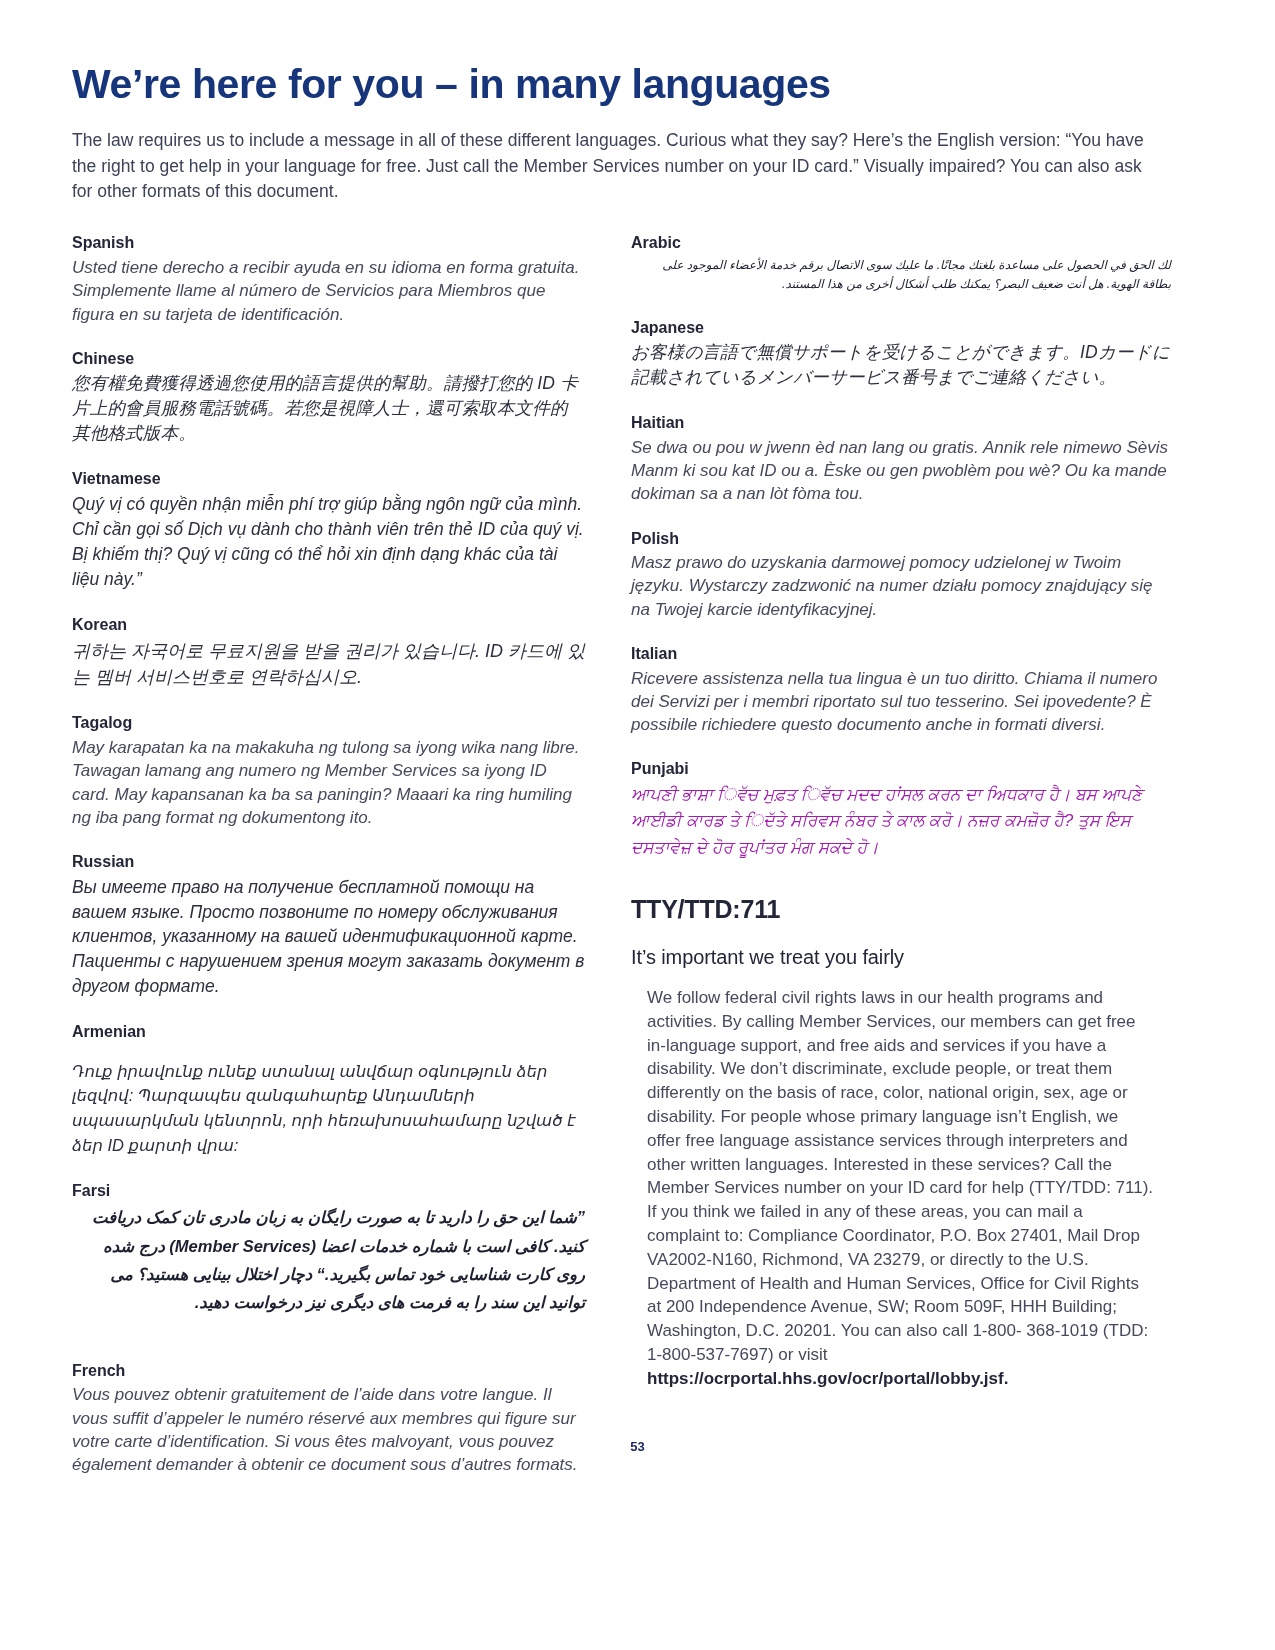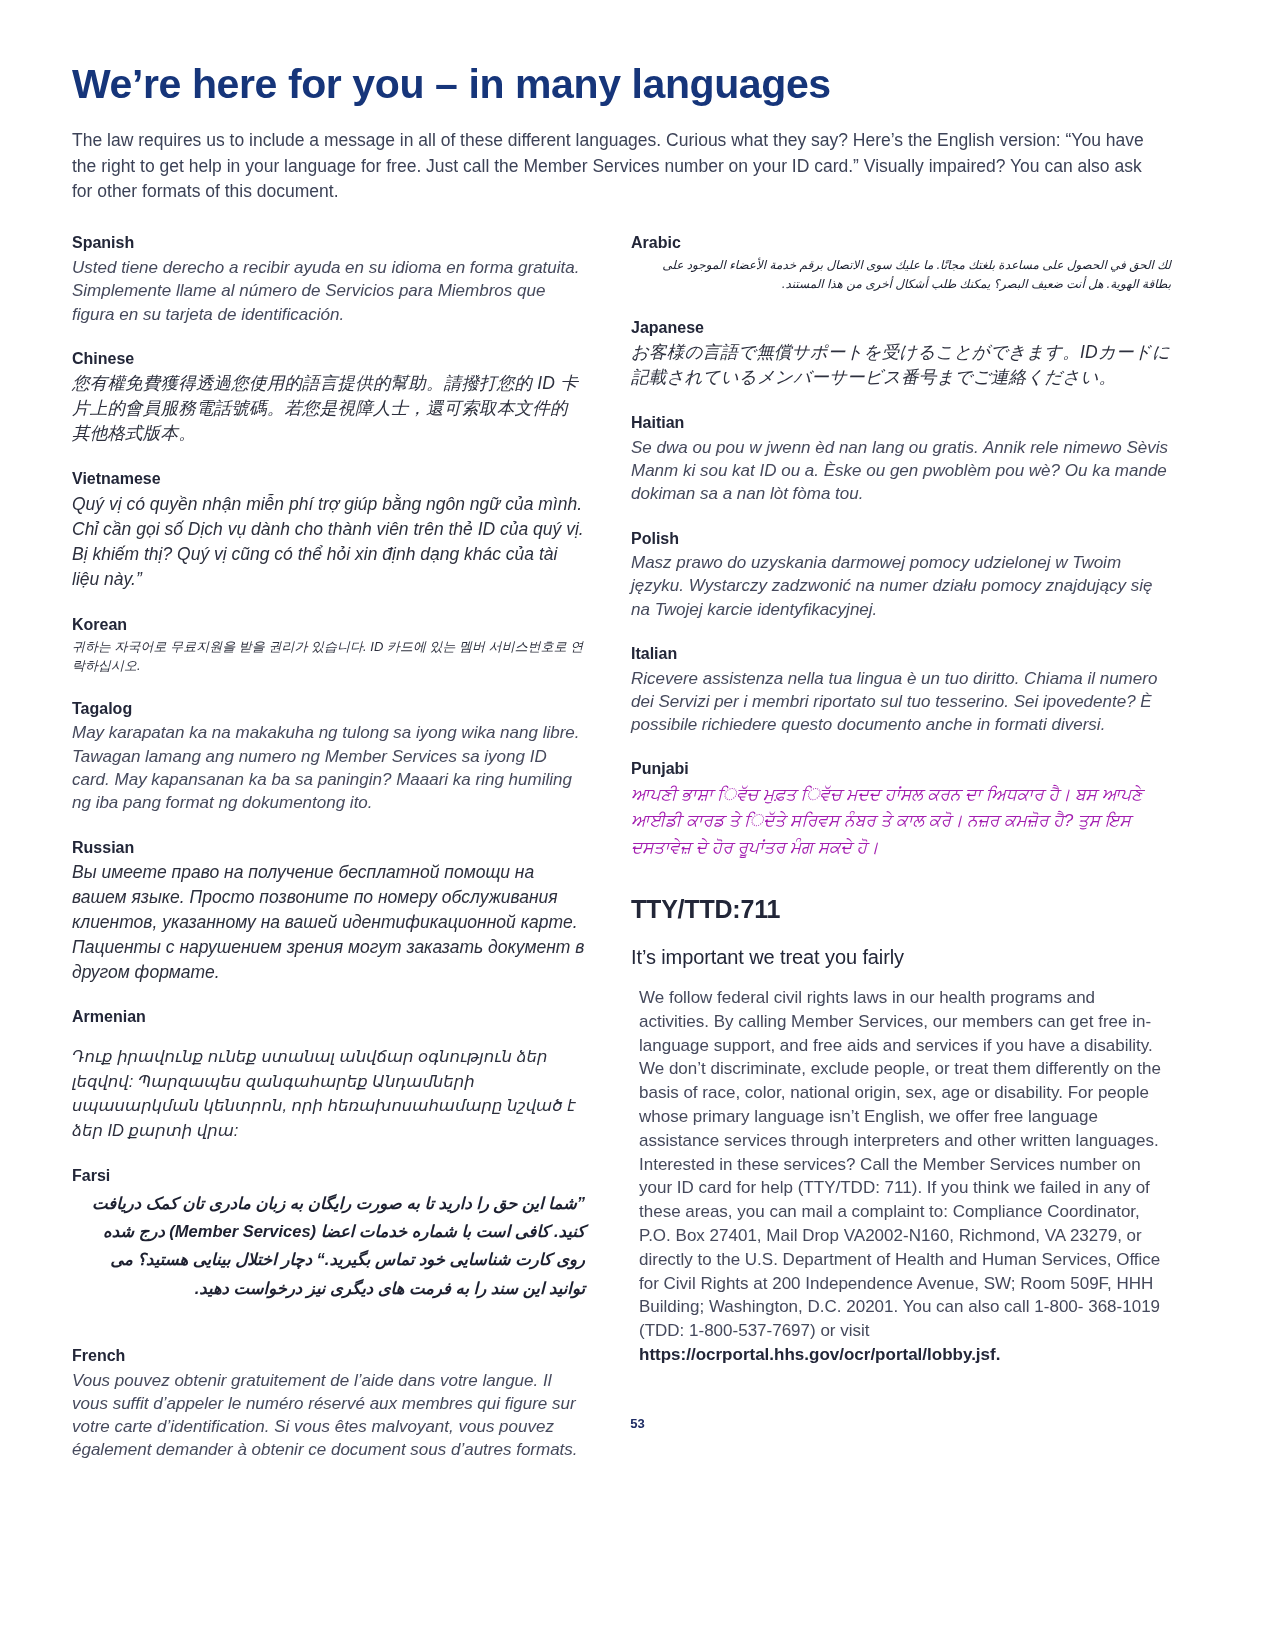--- a/index.html
+++ b/index.html
@@ -66,21 +66,21 @@
   .lang-text {
     font-size: 17px;
     line-height: 1.37;
     color: #45495c;
     margin: 0;
     font-style: italic;
   }
 
   
   .cjk { font-size: 17.5px; line-height: 1.42; color: #2c2f3d; letter-spacing: 0.2px; }
-  .hangul { font-size: 13px; line-height: 1.46; color: #2c2f3d; }
+  .hangul { font-size: 18px; line-height: 1.46; color: #2c2f3d; }
   .cyrillic { font-size: 17.5px; line-height: 1.42; color: #2c2f3d; }
   .armenian { font-size: 16.5px; line-height: 1.5; color: #2c2f3d; margin-top: 16px; }
   .gurmukhi { font-size: 17px; line-height: 1.55; color: #a21caf; }
   .rtl {
     direction: rtl;
     text-align: right;
     unicode-bidi: embed;
     font-size: 12px;
     line-height: 1.62;
     color: #1d2030;
@@ -100,31 +100,31 @@
     font-size: 20px;
     font-weight: normal;
     color: #222638;
     margin: 0 0 17px 0;
     letter-spacing: -0.1px;
   }
   .fair-body {
     font-size: 17px;
     line-height: 1.4;
     color: #45495c;
-    margin: 8px;
+    margin: 16px;
   }
   .fair-url {
     font-weight: bold;
     color: #222638;
   }
 
   
   .page-number {
     position: absolute;
-    bottom: 47px;
+    bottom: 24px;
     left: 0;
     width: 100%;
     text-align: center;
     font-size: 13px;
     font-weight: bold;
     color: #1d2b63;
   }
 </style>
 </head>
 <body>

